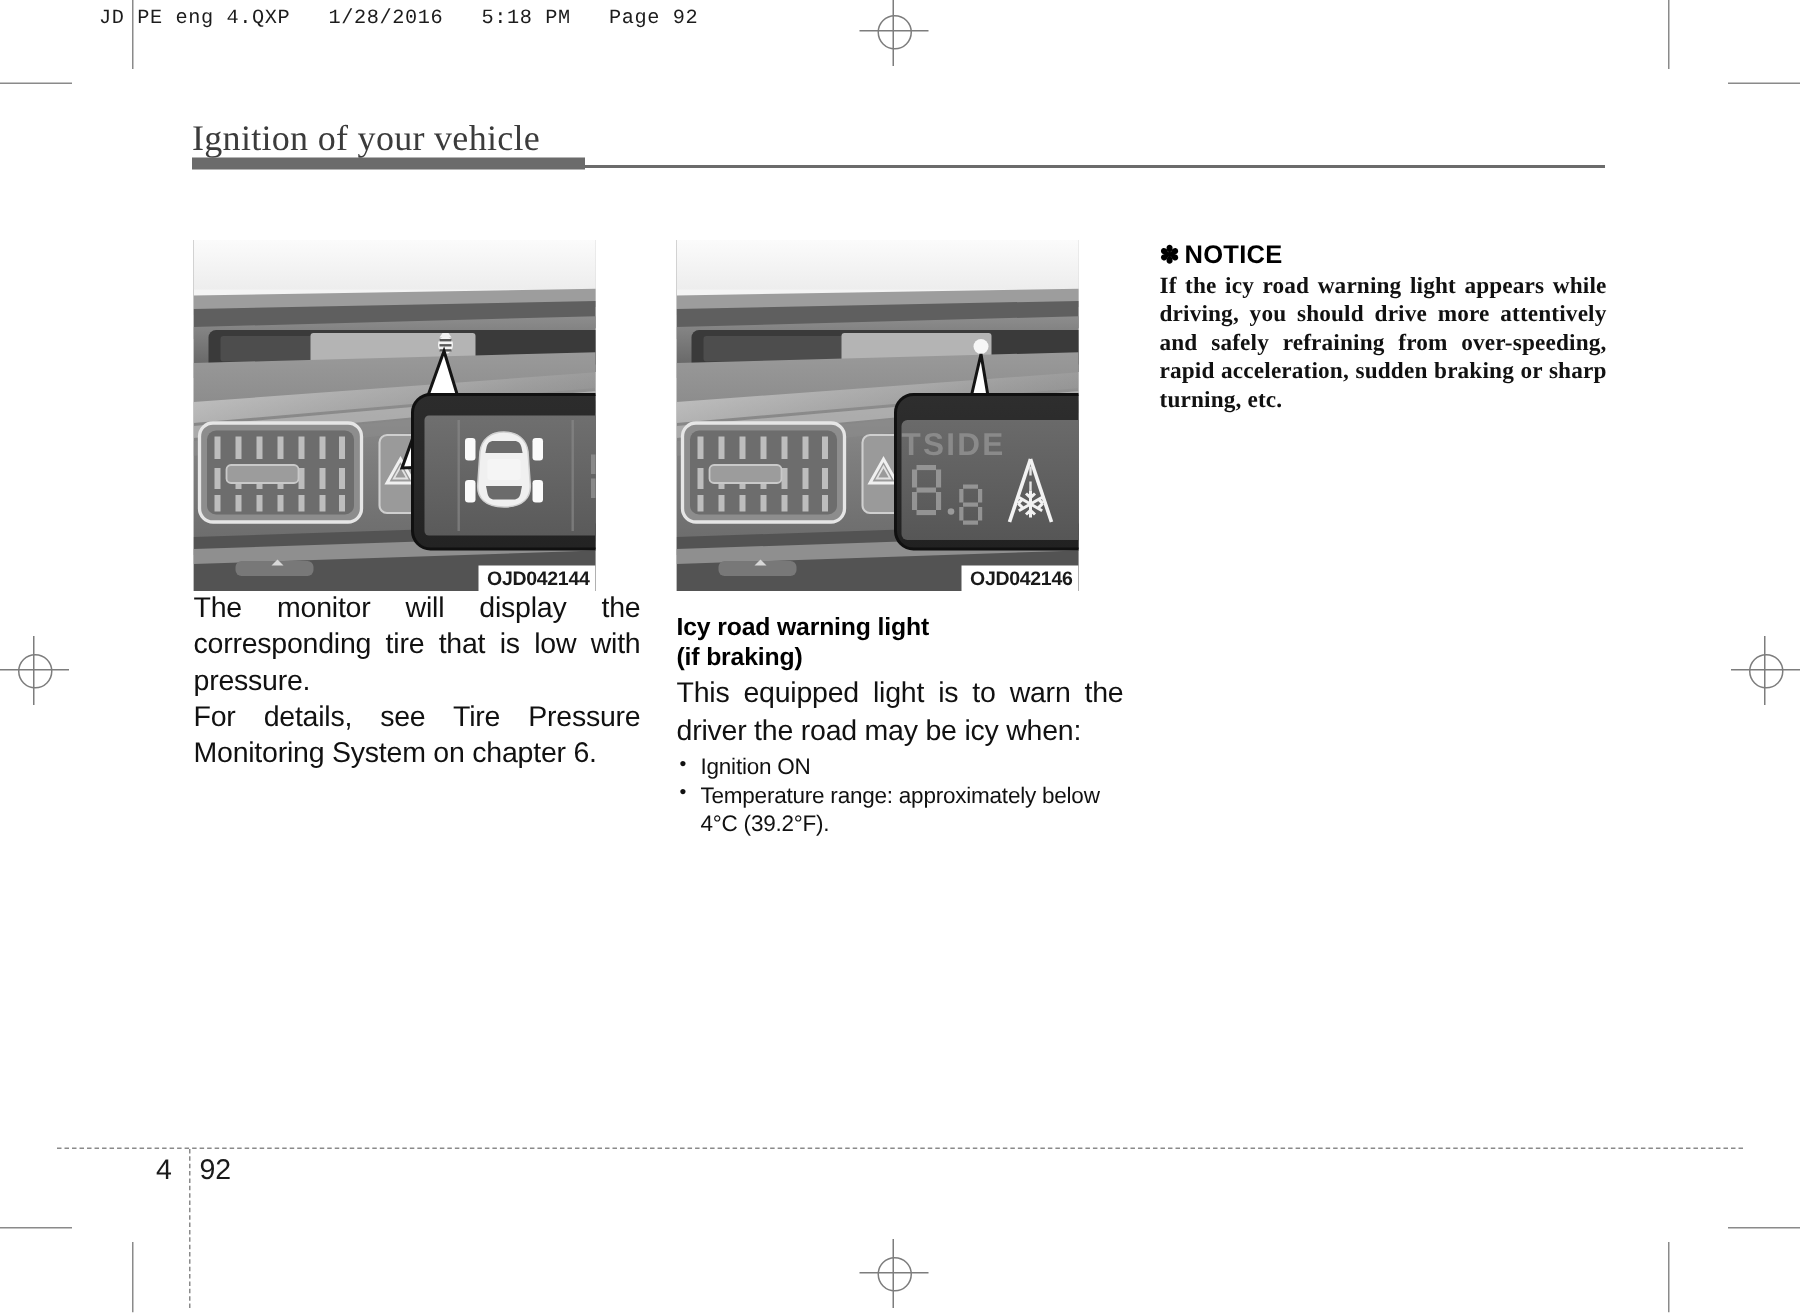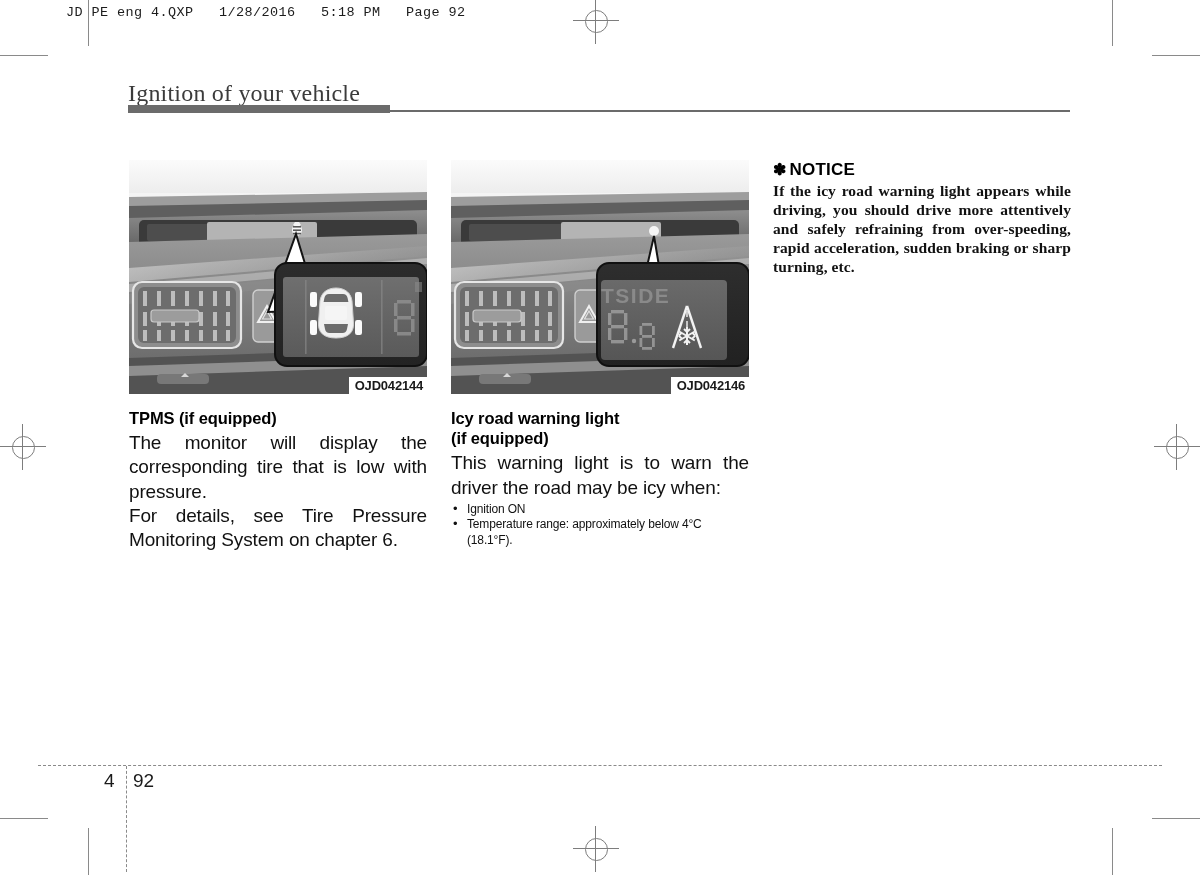--- a/index.html
+++ b/index.html
@@ -105,21 +105,21 @@
     width: 298px;
     top: 160px;
   }
   #col-1 { left: 129px; }
   #col-2 { left: 451px; }
   #col-3 { left: 773px; }
 
   
   .figure {
     position: relative;
-    width: 298px;
+    width: 268px;
     height: 234px;
     overflow: hidden;
     background: #737373;
   }
   .fig-photo {
     position: absolute;
     inset: 0;
     background: #f4f4f4;
   }
   .fig-caption {
@@ -158,21 +158,21 @@
 
   ul.bullets {
     margin: 2px 0 0 0;
     padding: 0;
     list-style: none;
   }
   ul.bullets li {
     position: relative;
     padding-left: 16px;
     font-family: "Liberation Sans", sans-serif;
-    font-size: 12px;
+    font-size: 15px;
     color: #111;
     line-height: 1.28;
     letter-spacing: -0.15px;
   }
   ul.bullets li::before {
     content: "\2022";
     position: absolute;
     left: 2px;
     top: -1px;
     font-size: 13px;
@@ -395,21 +395,20 @@
               <rect x="181" y="160" width="7" height="15" rx="2.2" fill="#fafafa"></rect>
               <rect x="226" y="160" width="7" height="15" rx="2.2" fill="#fafafa"></rect>
             </g>
           </g>
         </g>
       </svg>
     </div>
     <div class="fig-caption">OJD042144</div>
   </div>
 
-  <h3 class="sec-head">TPMS (if equipped)</h3>
   <p class="body">The monitor will display the corresponding tire that is low with pressure.</p>
   <p class="body">For details, see Tire Pressure Monitoring System on chapter 6.</p>
 </div>
 
 <div class="col" id="col-2">
 
   <div class="figure">
     <div class="fig-photo">
       <svg width="298" height="234" viewBox="0 0 298 234" xmlns="http://www.w3.org/2000/svg" aria-hidden="true">
         <defs>
@@ -552,26 +551,26 @@
             </g>
           </g>
         </g>
       </svg>
     </div>
     <div class="fig-caption">OJD042146</div>
   </div>
 
   <h3 class="sec-head">
     <span>Icy road warning light</span><br>
-    <span>(if equipped)</span>
+    <span>(if braking)</span>
   </h3>
-  <p class="body">This warning light is to warn the driver the road may be icy when:</p>
+  <p class="body">This equipped light is to warn the driver the road may be icy when:</p>
   <ul class="bullets">
     <li>Ignition ON</li>
-    <li>Temperature range: approximately below 4°C (18.1°F).</li>
+    <li>Temperature range: approximately below 4°C (39.2°F).</li>
   </ul>
 </div>
 
 <div class="col" id="col-3">
   <div class="notice-head">
     <span class="ast">✽</span><span>NOTICE</span>
   </div>
   <p class="notice-body">If the icy road warning light appears while driving, you should drive more attentively and safely refraining from over-speeding, rapid acceleration, sudden braking or sharp turning, etc.</p>
 </div>
 

